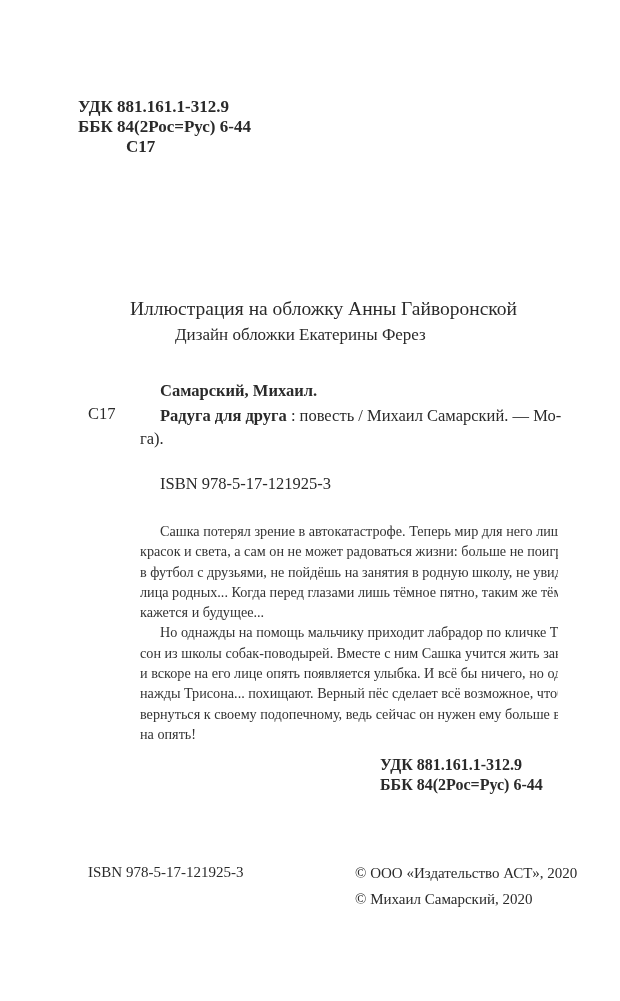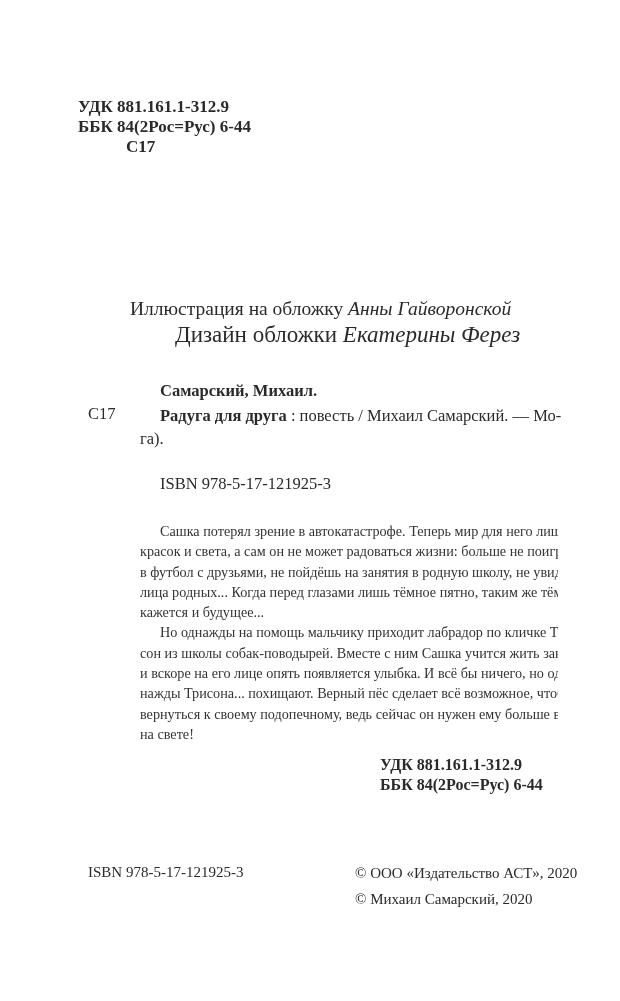--- a/index.html
+++ b/index.html
@@ -10,30 +10,30 @@
     body {
       width: 620px;
       height: 1001px;
       position: relative;
       overflow: hidden;
       font-family: "Liberation Serif", "DejaVu Serif", serif;
       color: #2a2a2a;
     }
     .abs { position: absolute; white-space: nowrap; }
     .bold { font-weight: bold; }
-    .ital { font-style: italic; }
+    .ital { }
 
     
     .top-udk { left: 78px; top: 97px; font-size: 17px; line-height: 20px; }
     .top-bbk { left: 78px; top: 117px; font-size: 17px; line-height: 20px; }
     .top-c17 { left: 126px; top: 137px; font-size: 17px; line-height: 20px; }
 
     
     .credit1 { left: 130px; top: 297px; font-size: 19.5px; line-height: 24px; }
-    .credit2 { left: 175px; top: 323px; font-size: 23px; line-height: 24px; }
+    .credit2 { left: 175px; top: 323px; font-size: 17px; line-height: 24px; }
 
     
     .author { left: 140px; top: 381px; font-size: 16.5px; line-height: 20px; margin-left: 20px; }
     .code-c17 { left: 88px; top: 404px; font-size: 16.5px; line-height: 20px; }
     .bib {
       position: absolute;
       left: 140px;
       top: 404px;
       width: 420px;
       font-size: 16.5px;
@@ -100,21 +100,21 @@
   <span class="line first">Сашка потерял зрение в автокатастрофе. Теперь мир для него лишён</span>
   <span class="line">красок и света, а сам он не может радоваться жизни: больше не поиграешь</span>
   <span class="line">в футбол с друзьями, не пойдёшь на занятия в родную школу, не увидишь</span>
   <span class="line">лица родных... Когда перед глазами лишь тёмное пятно, таким же тёмным</span>
   <span class="line last">кажется и будущее...</span>
   <span class="line first">Но однажды на помощь мальчику приходит лабрадор по кличке Три-</span>
   <span class="line">сон из школы собак-поводырей. Вместе с ним Сашка учится жить заново,</span>
   <span class="line">и вскоре на его лице опять появляется улыбка. И всё бы ничего, но од-</span>
   <span class="line">нажды Трисона... похищают. Верный пёс сделает всё возможное, чтобы</span>
   <span class="line">вернуться к своему подопечному, ведь сейчас он нужен ему больше всего</span>
-  <span class="line last">на свете!</span>
+  <span class="line last">на опять!</span>
 </div>
 
 <div class="abs bold bot-udk">УДК 881.161.1-312.9</div>
 <div class="abs bold bot-bbk">ББК 84(2Рос=Рус) 6-44</div>
 
 <div class="abs isbn-foot">ISBN 978-5-17-121925-3</div>
 <div class="abs copy1">© Михаил Самарский, 2020</div>
 <div class="abs copy2">© ООО «Издательство АСТ», 2020</div>
 
 </body></html>

